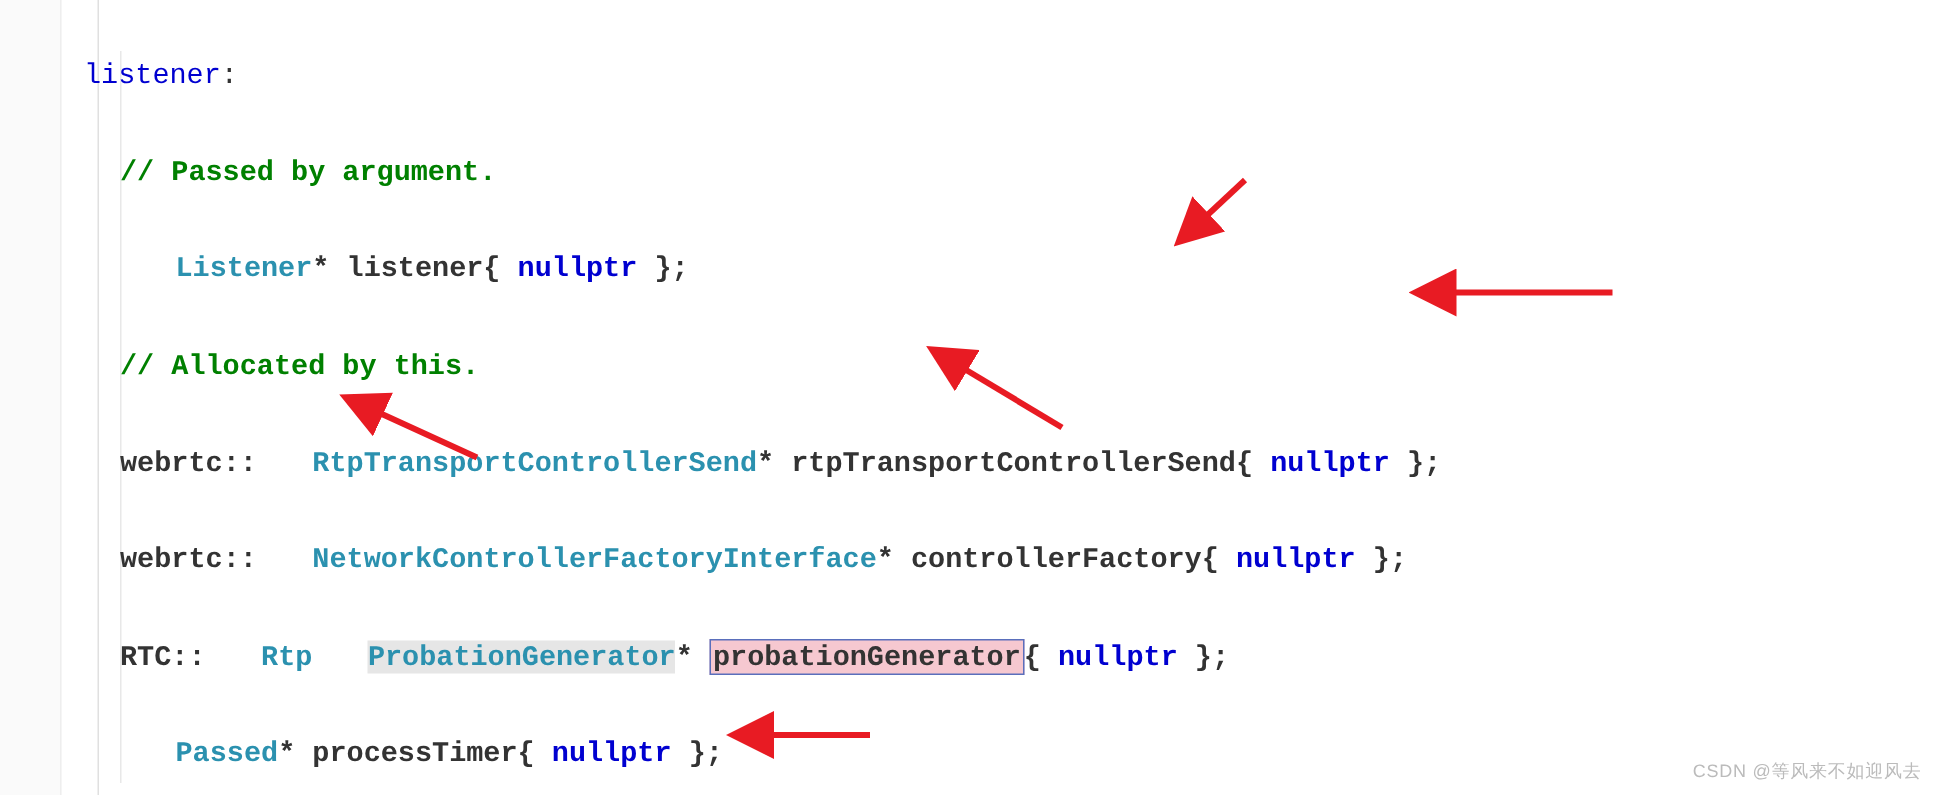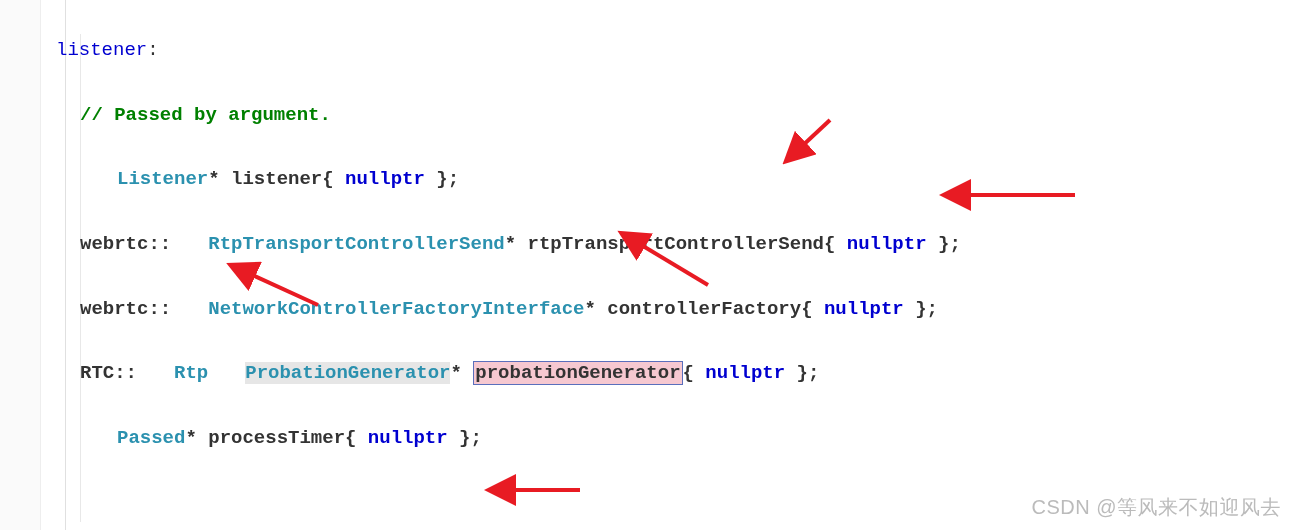--- a/index.html
+++ b/index.html
@@ -53,41 +53,42 @@
   .type { color: #2b91af; margin-left: 37px; }
   .ident { color: #333; text-align: center; }
   .punct { color: #333; }
   .hl-grey { background: #e6e6e6; }
   .hl-pink { background: #f6c8d0; border: 1px solid #5a6fbc; padding: 0 1px; }
   .watermark {
     position: absolute;
     right: 10px;
     bottom: 6px;
     font-family: sans-serif;
-    font-size: 20px;
+    font-size: 12px;
     color: #bbb;
     letter-spacing: 0.5px;
   }
   svg.arrow {
     position: absolute;
     pointer-events: none;
     overflow: visible;
   }
 </style>
 </head>
 <body>
 
 <div class="gutter"></div>
 <div class="fold-line"></div>
 <div class="fold-line2"></div>
 
 <div class="code">
 <span class="line ind1"><span class="kw">listener</span><span class="punct">:</span></span>
 <span class="line ind2"><span class="comment">// Passed by argument.</span></span>
 <span class="line ind2"><span class="type">Listener</span><span class="ident">* listener{ </span><span class="kw">nullptr</span><span class="ident"> };</span></span>
+<span class="line ind2"><span class="comment">// Allocated by this.</span></span>
 <span class="line ind2"><span class="ident">webrtc</span><span class="punct">::</span><span class="type">RtpTransportControllerSend</span><span class="ident">* rtpTransportControllerSend{ </span><span class="kw">nullptr</span><span class="ident"> };</span></span>
 <span class="line ind2"><span class="ident">webrtc</span><span class="punct">::</span><span class="type">NetworkControllerFactoryInterface</span><span class="ident">* controllerFactory{ </span><span class="kw">nullptr</span><span class="ident"> };</span></span>
 <span class="line ind2"><span class="ident">RTC</span><span class="punct">::</span><span class="type">Rtp</span><span class="type hl-grey">ProbationGenerator</span><span class="ident">* </span><span class="ident hl-pink">probationGenerator</span><span class="ident">{ </span><span class="kw">nullptr</span><span class="ident"> };</span></span>
 <span class="line ind2"><span class="type">Passed</span><span class="ident">* processTimer{ </span><span class="kw">nullptr</span><span class="ident"> };</span></span>
 
 
 
 
 
 

